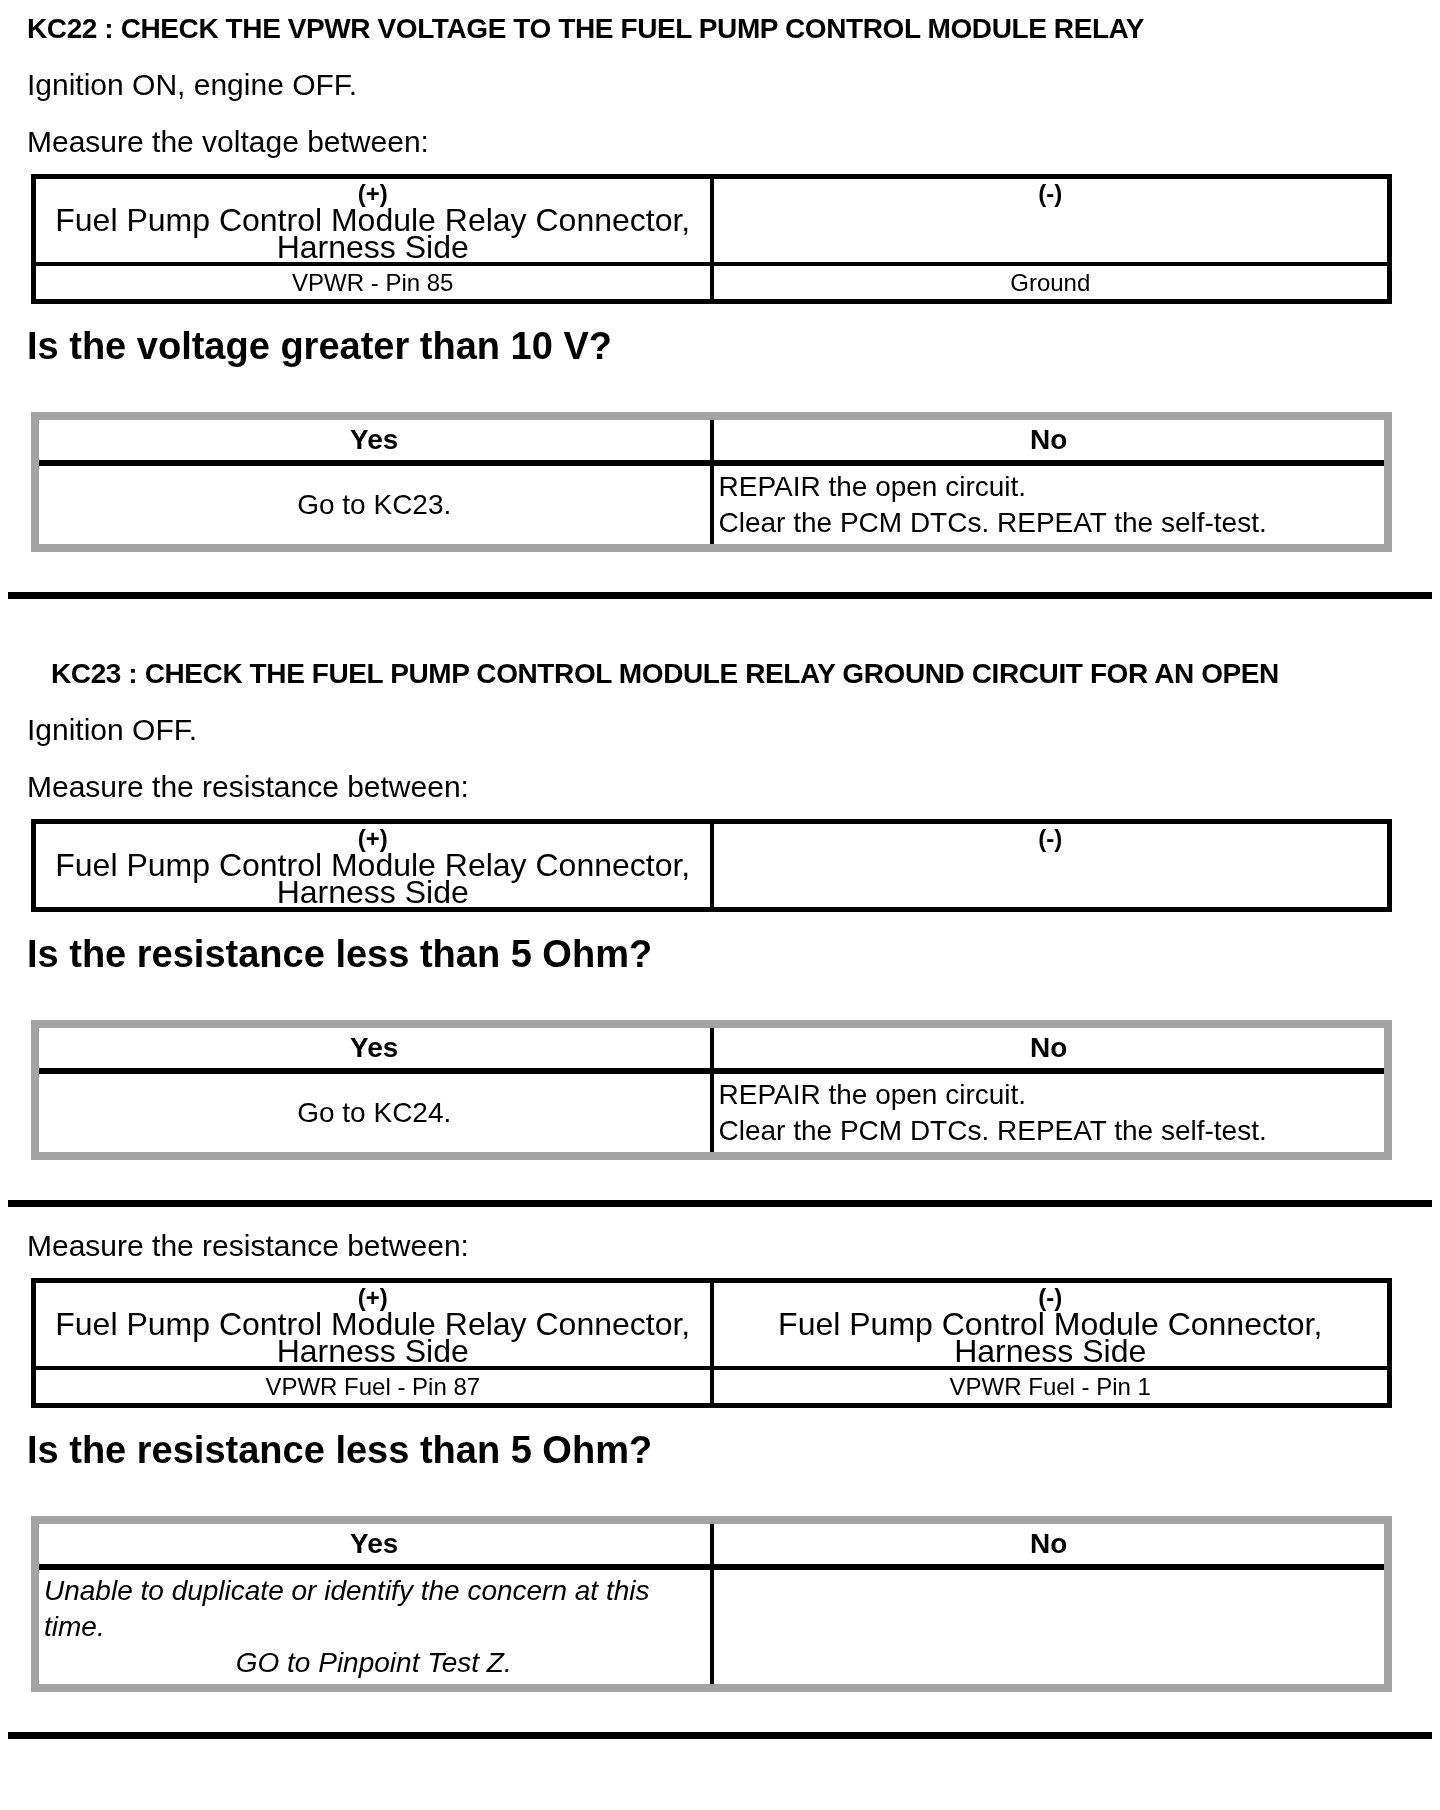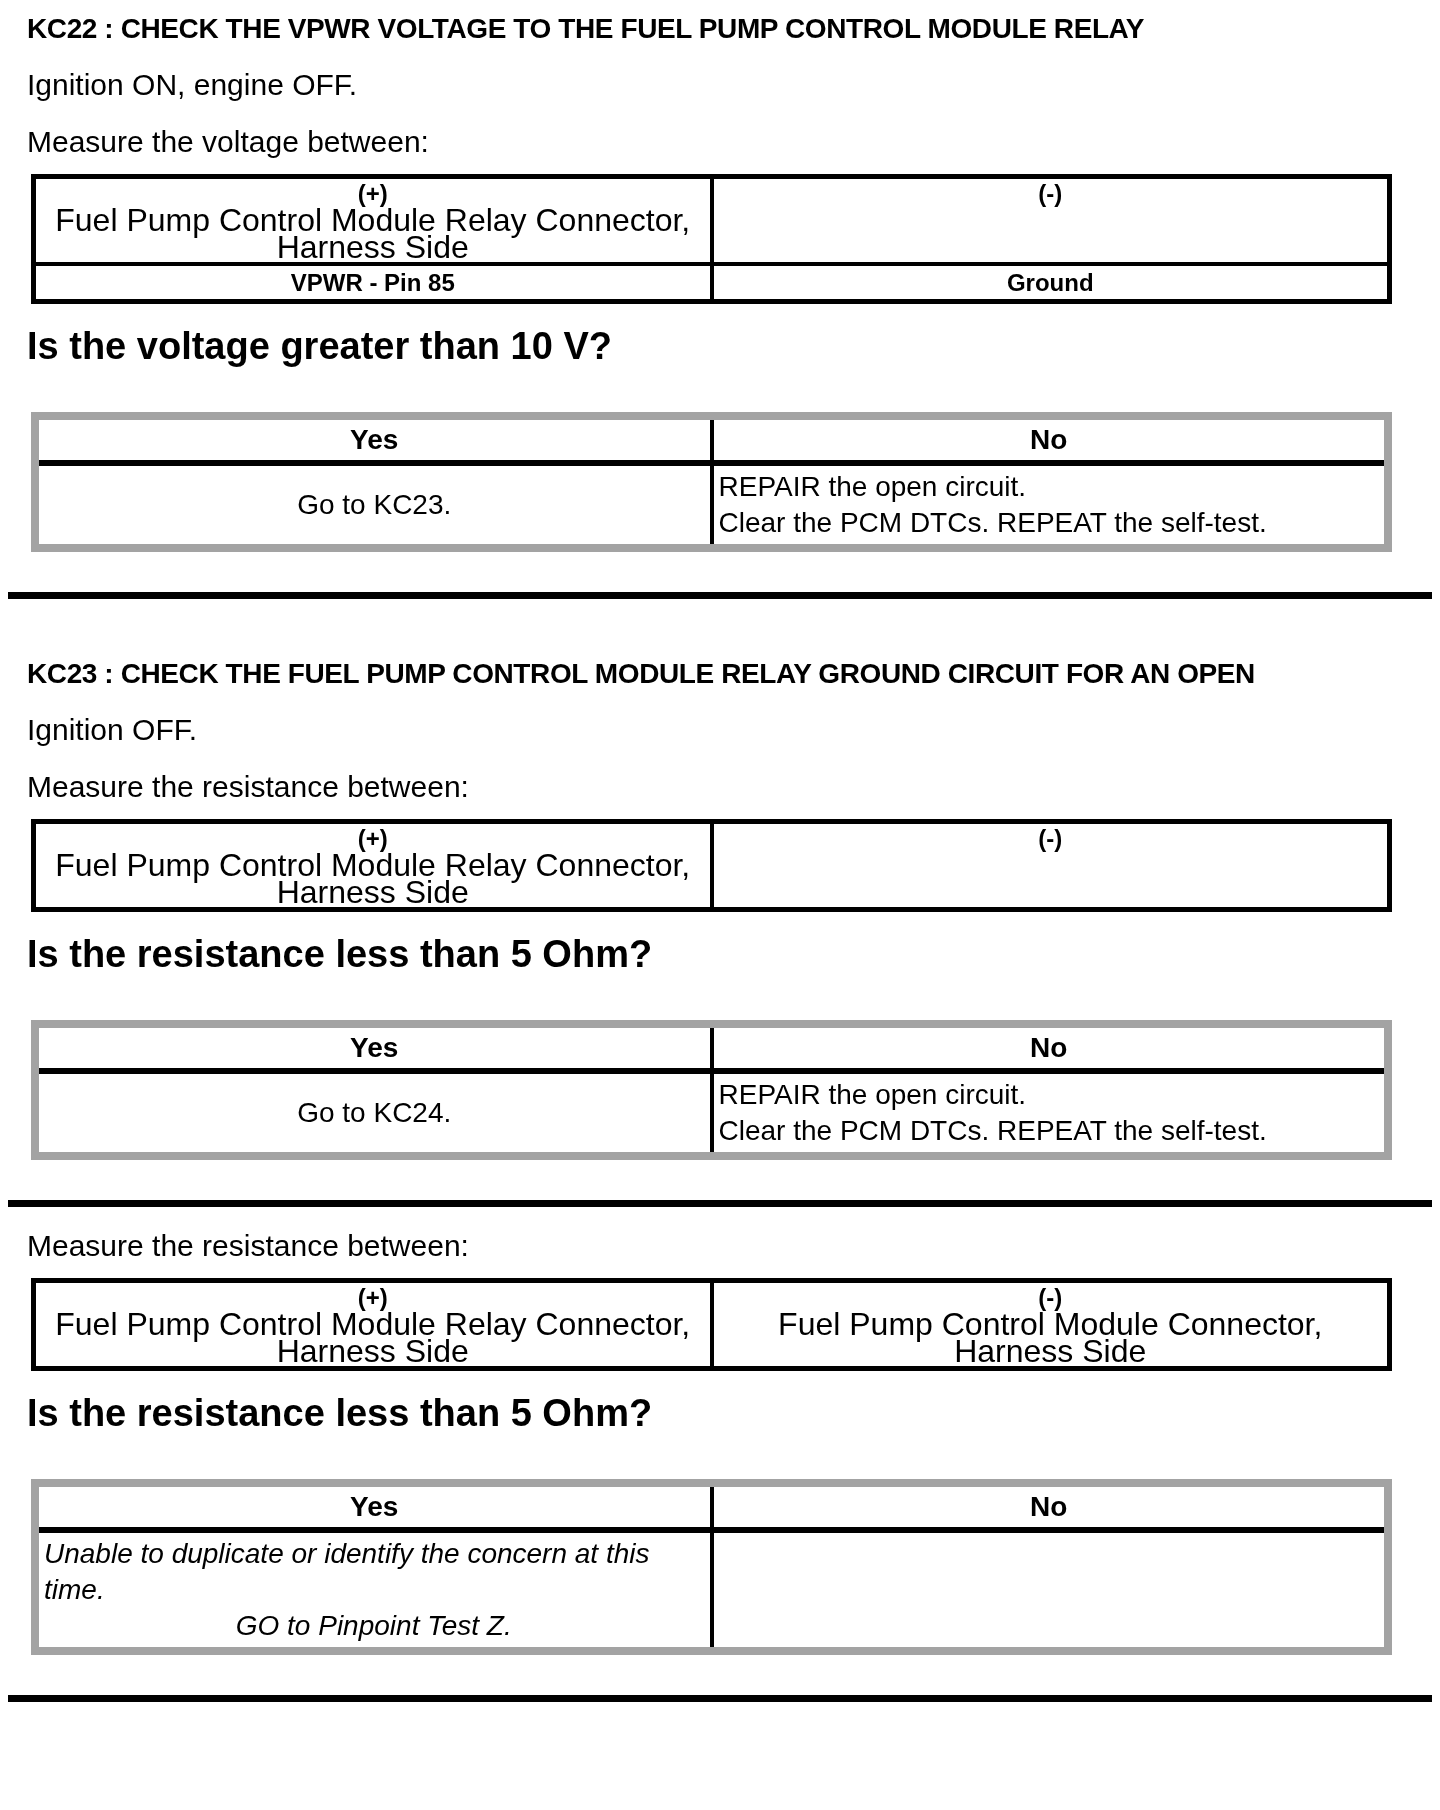--- a/index.html
+++ b/index.html
@@ -14,21 +14,21 @@
   }
   .content { padding: 12px 48px 14px 27px; }
 
   .sec-title {
     font-size: 28px;
     font-weight: bold;
     line-height: 34px;
     letter-spacing: -0.4px;
     margin: 0;
   }
-  .sec-title.after-sep { margin-top: 58px; }
+  .sec-title.after-sep { margin-top: 58px; margin-left: 24px; }
 
   .body-text {
     font-size: 30px;
     line-height: 37px;
     margin: 20px 0 0 0;
   }
 
   .question {
     font-size: 38px;
     font-weight: bold;
@@ -41,21 +41,21 @@
     table-layout: fixed;
     width: calc(100% - 4px);
     margin-left: 4px;
   }
 
   .pm-table { margin-top: 14px; border: 5px solid #000; }
   .pm-table td { border: 4px solid #000; }
   .pm-head { vertical-align: top; padding: 2px 4px 1px 4px; }
   .pm-sign { text-align: center; font-size: 24px; line-height: 26px; font-weight: bold; }
   .pm-desc { text-align: center; font-size: 32px; line-height: 27px; }
-  .pm-val  { text-align: center; font-size: 24px; line-height: 27px; padding: 3px 4px; font-weight: bold; }
+  .pm-val  { text-align: center; font-size: 24px; line-height: 27px; padding: 3px 4px; }
 
   .yn-table { margin-top: 48px; border: 8px solid #a3a3a3; }
   .yn-table th {
     border: 4px solid #000;
     border-bottom: 6px solid #000;
     font-size: 28px;
     line-height: 34px;
     font-weight: bold;
     padding: 3px;
     text-align: center;
@@ -174,20 +174,24 @@
         <tr>
           <td class="pm-head">
             <div class="pm-sign">(+)</div>
             <div class="pm-desc">Fuel Pump Control Module Relay Connector, Harness Side</div>
           </td>
           <td class="pm-head">
             <div class="pm-sign">(-)</div>
             <div class="pm-desc">Fuel Pump Control Module Connector, Harness Side</div>
           </td>
         </tr>
+        <tr>
+          <td class="pm-val">VPWR Fuel - Pin 87</td>
+          <td class="pm-val">VPWR Fuel - Pin 1</td>
+        </tr>
       </tbody>
     </table>
 
     <p class="question">Is the resistance less than 5 Ohm?</p>
 
     <table class="yn-table">
       <tbody>
         <tr>
           <th>Yes</th>
           <th>No</th>

